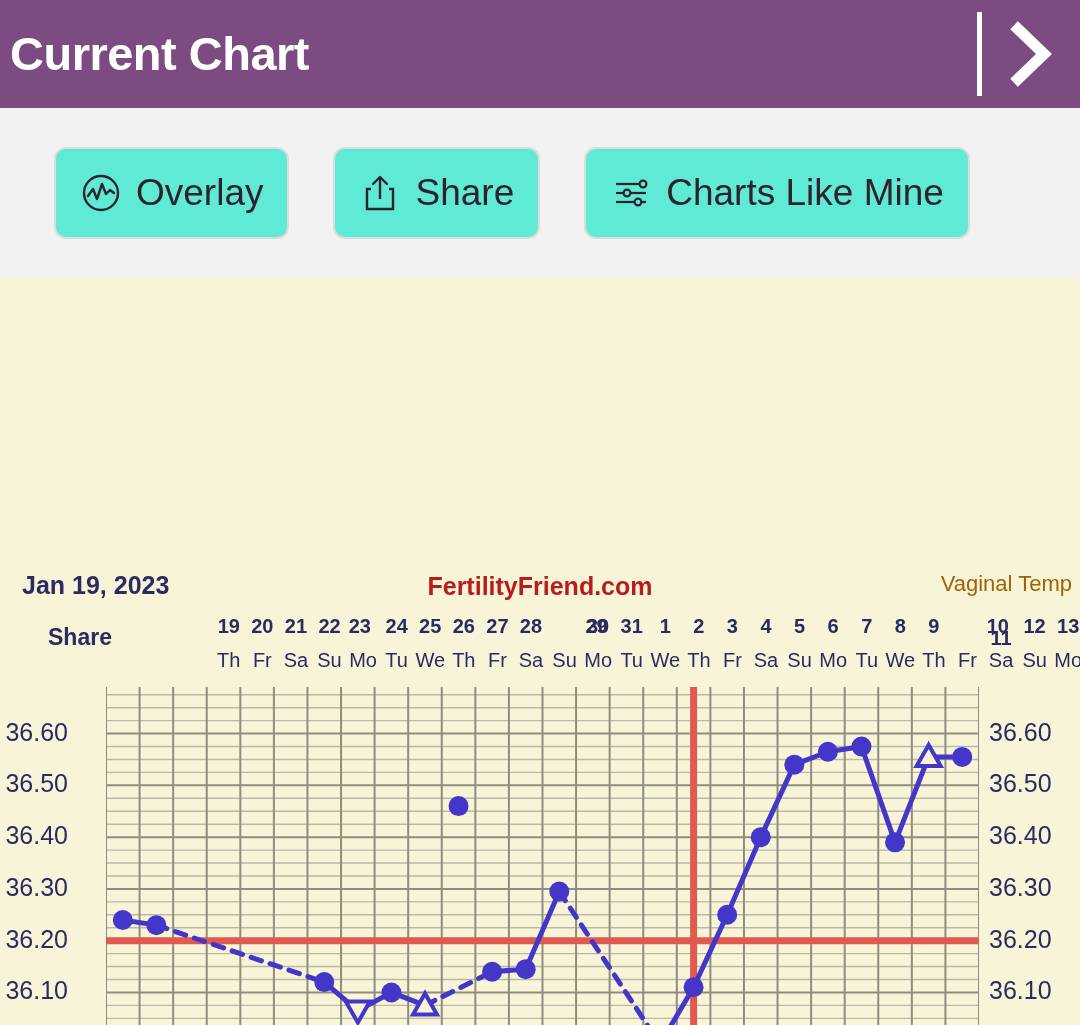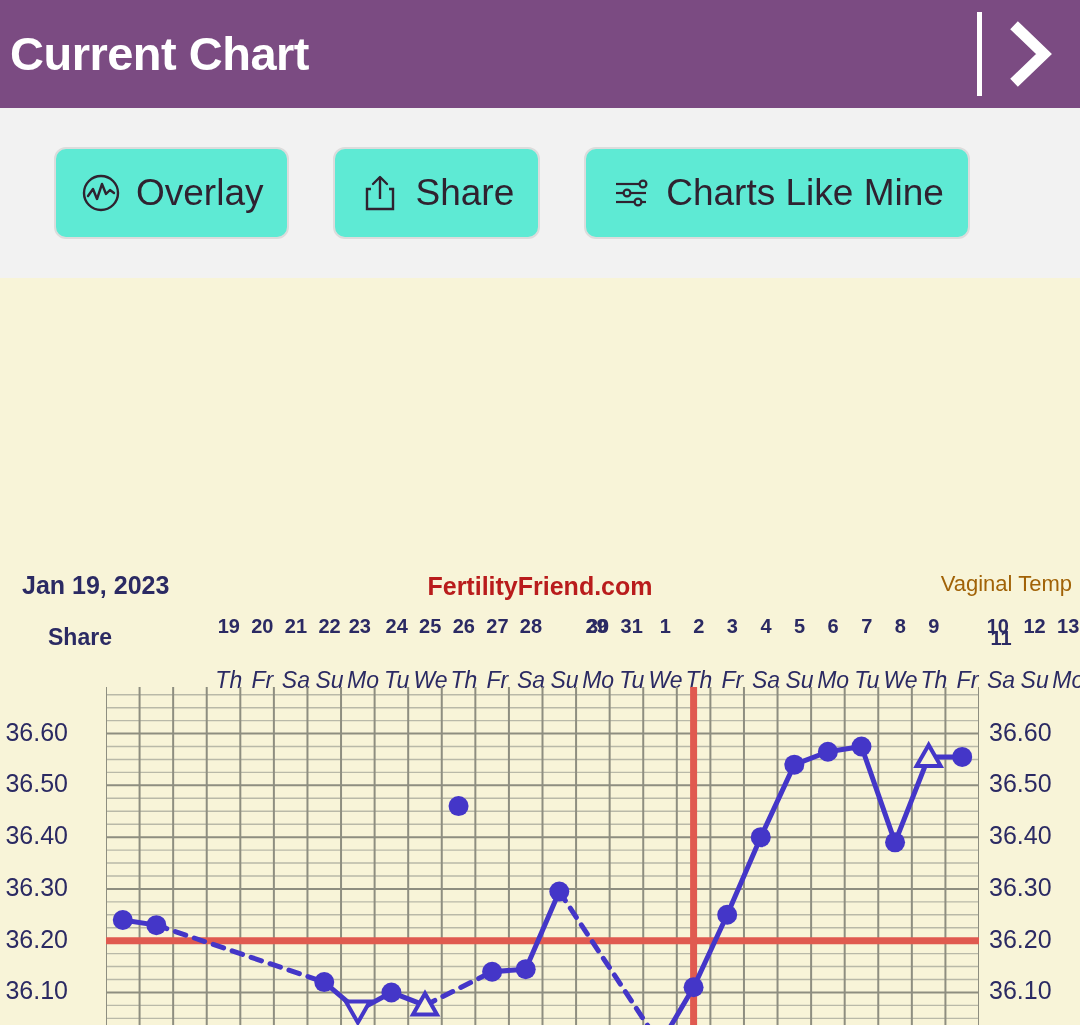--- a/index.html
+++ b/index.html
@@ -92,21 +92,21 @@
     font-family: "Liberation Sans", sans-serif;
     font-weight: bold; font-size: 23px; color: #2b2a63;
   }
   .hdr-row { position: absolute; left: 106px; top: 0; width: 873px; height: 0; }
   .hdr-cell {
     position: absolute; text-align: center;
     font-family: "Liberation Sans", sans-serif;
     color: #2b2a63; white-space: nowrap;
   }
   .hdr-num { font-weight: bold; font-size: 20px; top: 337px; }
-  .hdr-dow { font-weight: normal; font-size: 23px; top: 389px; font-style: italic; }
+  .hdr-dow { font-weight: normal; font-size: 20px; top: 371px; }
 
   
   #plot {
     position: absolute; left: 106px; top: 409px;
     width: 873px; height: 409px;
   }
   #plot-svg { position: absolute; left: 0; top: 0; display: block; }
 
   .yaxis-lbl {
     position: absolute;

